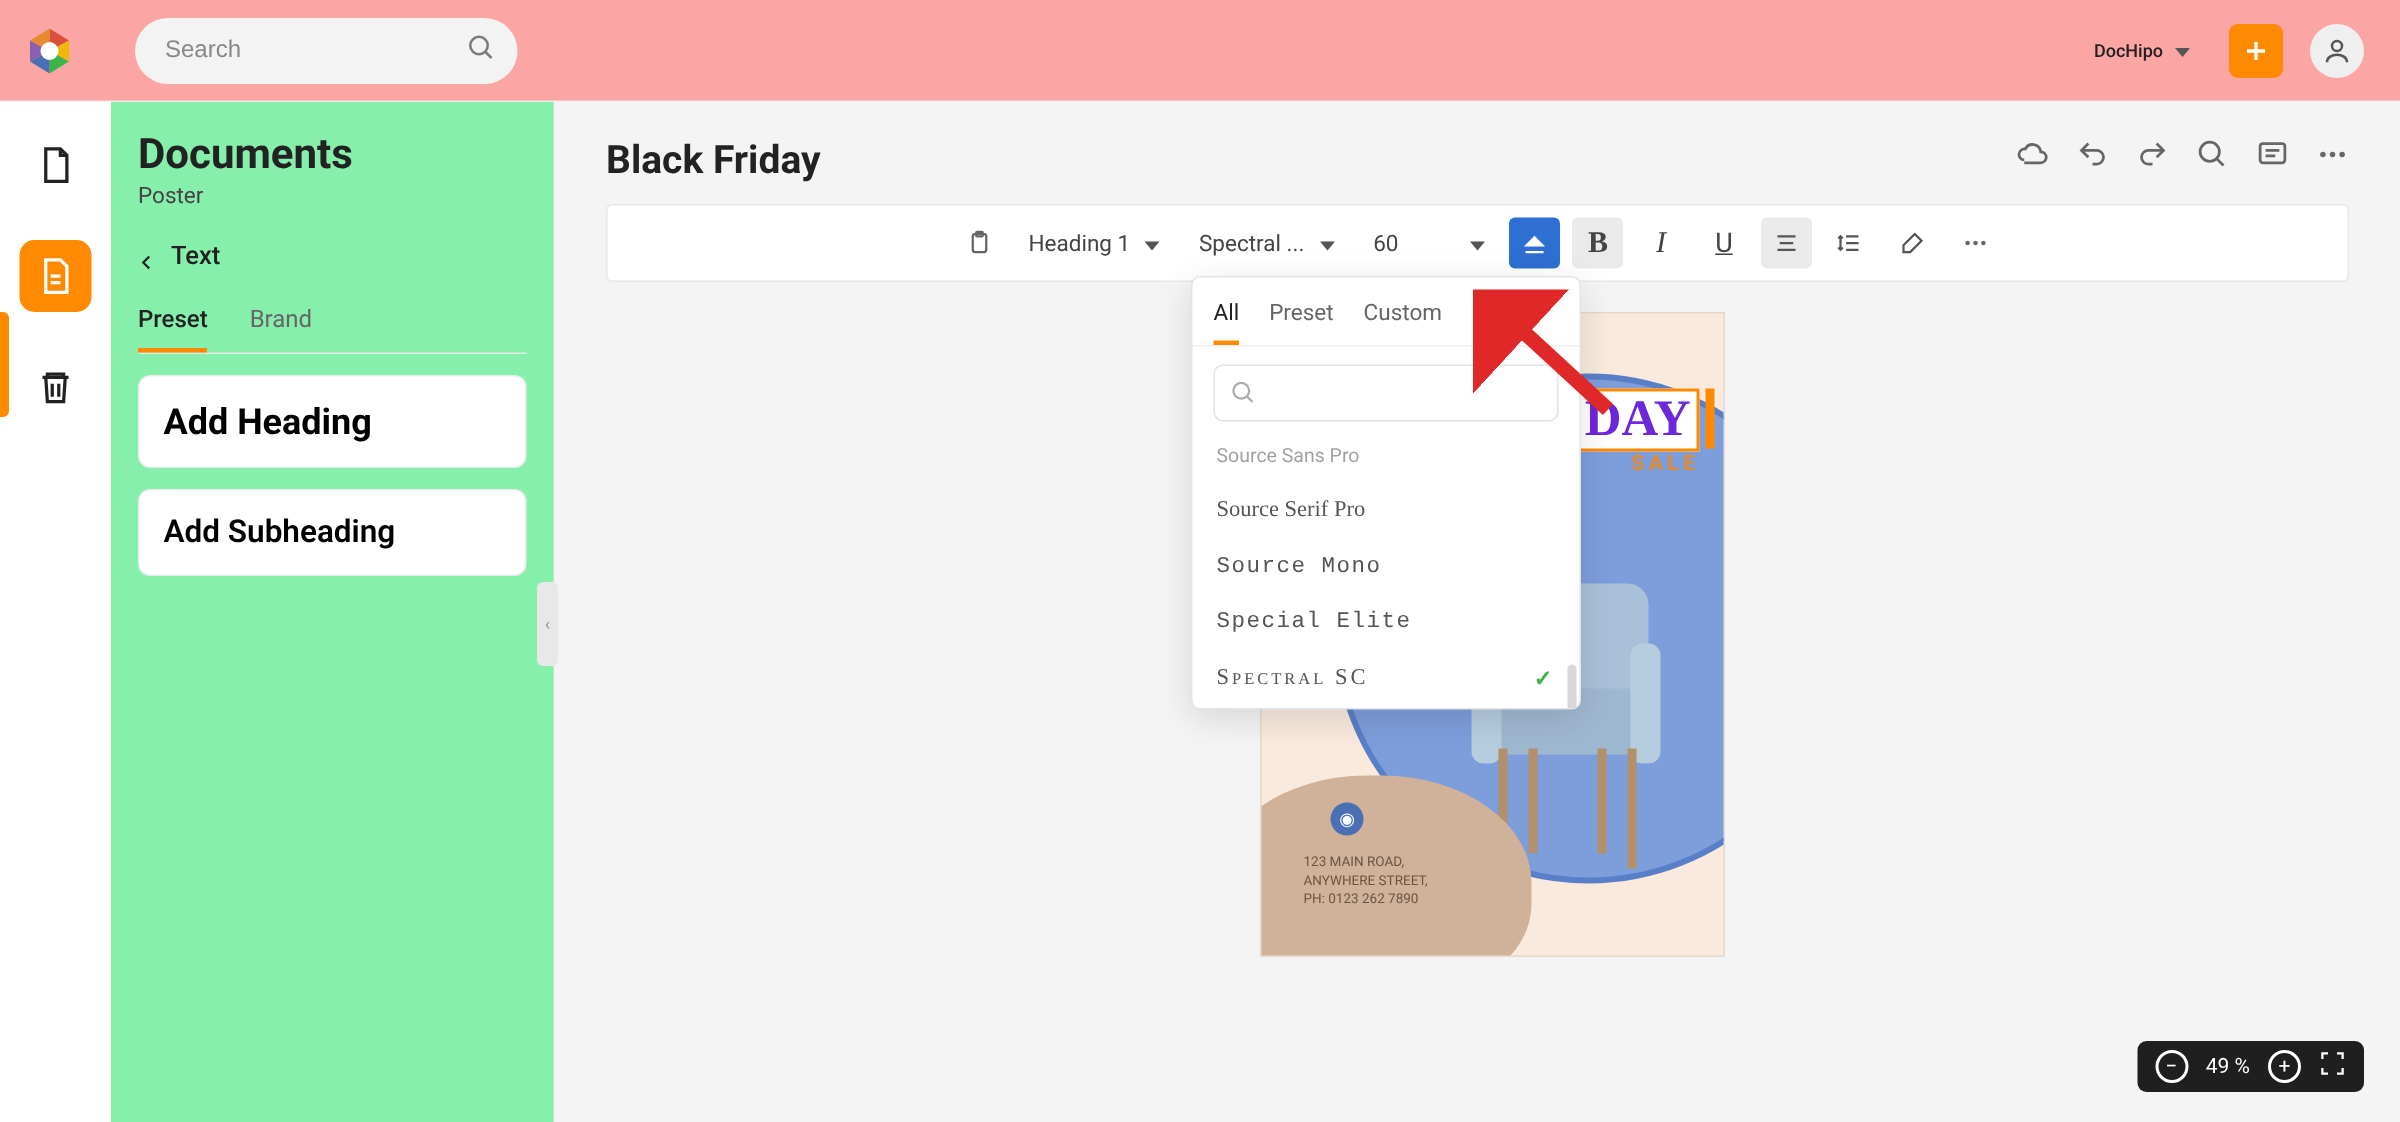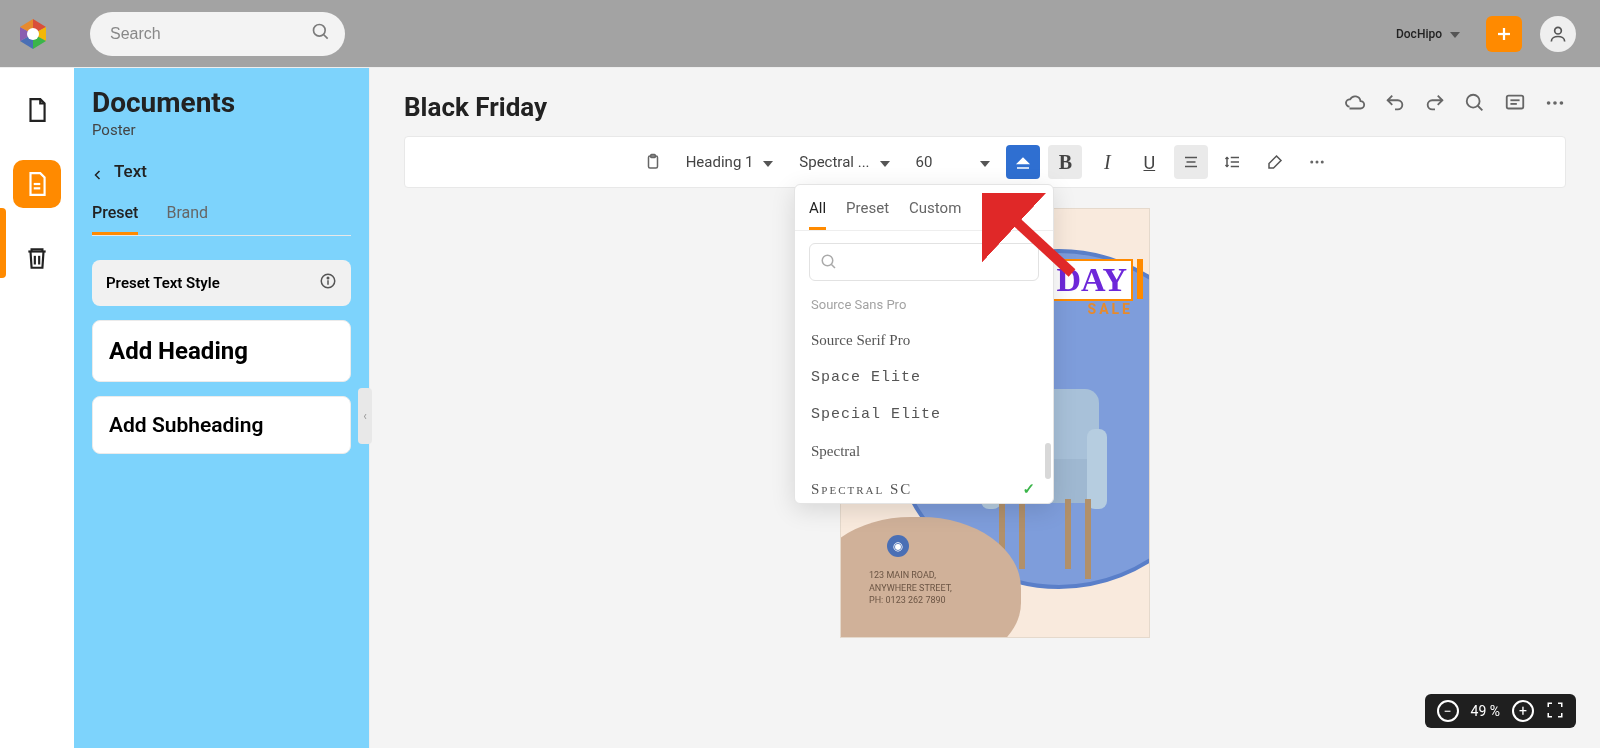--- a/index.html
+++ b/index.html
@@ -6,21 +6,21 @@
 body {
   font-family: -apple-system, BlinkMacSystemFont, "Segoe UI", Roboto, Helvetica, Arial, sans-serif;
   background: #f4f4f4;
   width: 1600px;
   height: 748px;
   overflow: hidden;
   position: relative;
 }
 
 .topbar {
-  background: #a3a3a3;
+  background: #fca5a5;
   height: 68px;
   display: flex;
   align-items: center;
   padding: 0 24px 0 8px;
   gap: 12px;
   border-bottom: 1px solid #eeeeee;
 }
 .logo {
   width: 50px;
   height: 50px;
@@ -84,21 +84,21 @@
   display:flex;align-items:center;justify-content:center;
   color:#222;
 }
 .rail-item.active{ background:#ff8a00; color:#fff;}
 .rail-strip { position:absolute; left:0; top:140px; width:6px; height:70px; background:#ff8a00; border-radius:0 4px 4px 0; }
 
 
 .side {
   position:absolute;
   top:68px; left:74px; bottom:0; width:296px;
-  background:#7dd3fc;
+  background:#86efac;
   border-right:1px solid #eeeeee;
   padding: 18px 18px;
 }
 .side h1{font-size:28px; font-weight:700; color:#222;}
 .side-sub{font-size:15px;color:#444;margin-top:2px;}
 .side-back{display:flex;align-items:flex-end;gap:10px;margin-top:22px;color:#222;font-weight:500;font-size:17px;cursor:pointer;}
 .tabs{display:flex;gap:28px;margin-top:22px;border-bottom:1px solid #e8e8e8;}
 .tab{padding:0 0 10px 0;color:#666;font-size:16px;cursor:pointer;}
 .tab.active{color:#222;border-bottom:3px solid #ff8a00;font-weight:500;}
 .preset-head{
@@ -319,30 +319,20 @@
   <div class="side-back">
     <svg width="12" height="12" viewBox="0 0 24 24" fill="none" stroke="#222" stroke-width="3">
         <polyline points="15 4 7 12 15 20"></polyline>
       </svg>
     <span>Text</span>
   </div>
   <div class="tabs">
     <div class="tab active">Preset</div>
     <div class="tab">Brand</div>
   </div>
-  <div class="preset-head">
-    <span>Preset Text Style</span>
-    <span>
-      <svg width="18" height="18" viewBox="0 0 24 24" fill="none" stroke="#555" stroke-width="2">
-          <circle cx="12" cy="12" r="9"></circle>
-          <line x1="12" y1="11" x2="12" y2="17"></line>
-          <circle cx="12" cy="8" r="1" fill="#555"></circle>
-        </svg>
-    </span>
-  </div>
   <div class="option-card heading">Add Heading</div>
   <div class="option-card subheading">Add Subheading</div>
 </div>
 
 <div class="canvas-area">
   <div class="collapse-handle">‹</div>
 
   <div class="doc-title">Black Friday</div>
   <div class="doc-actions">
     <span class="ic">
@@ -485,27 +475,24 @@
     </div>
     <div class="font-list" id="font-list">
 
       <div class="font-item " style="opacity: 0.55; padding-top: 4px; font-size: 13px; text-transform: capitalize;">
           <span>Source Sans Pro</span>
         </div>
         <div class="font-item font-serif">
           <span>Source Serif Pro</span>
         </div>
         <div class="font-item font-mono">
-          <span>Space Elite</span>
+          <span>Source Mono</span>
         </div>
         <div class="font-item font-mono">
           <span>Special Elite</span>
-        </div>
-        <div class="font-item font-serif">
-          <span>Spectral</span>
         </div>
         <div class="font-item font-sc">
           <span>Spectral SC</span>
           <span class="check">✓</span>
         </div>
         <div class="scrollbar-fake"></div>
     </div>
   </div>
 
   <div class="arrow">

